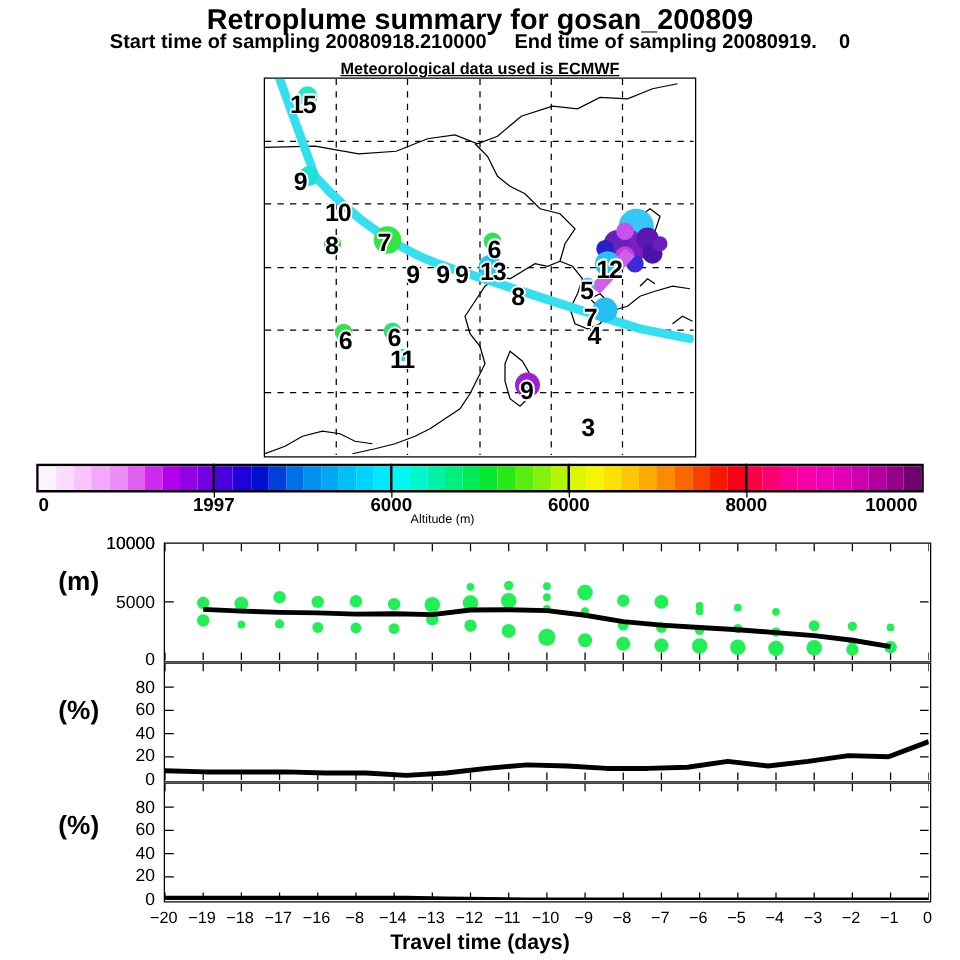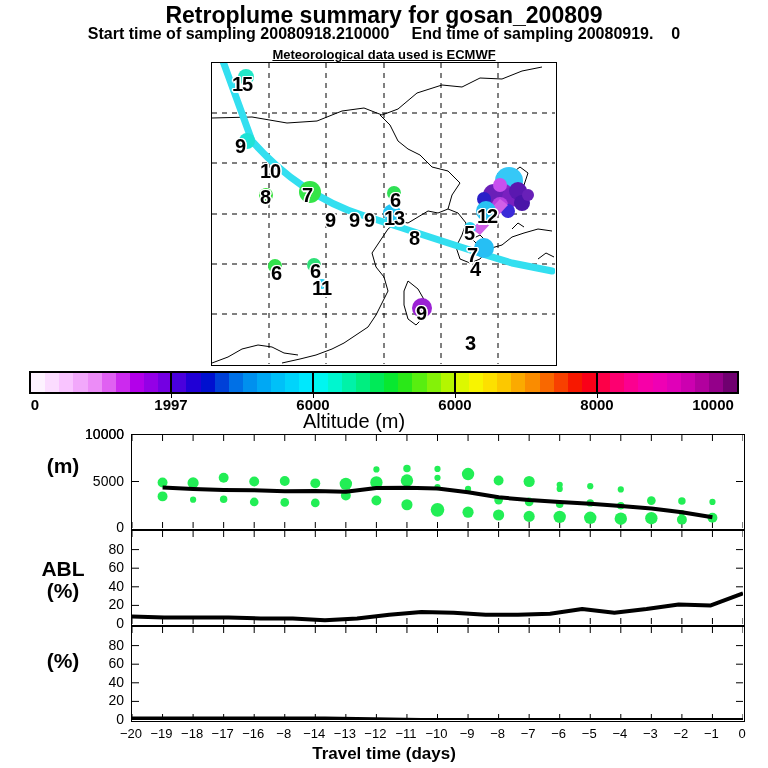--- a/index.html
+++ b/index.html
@@ -21,21 +21,21 @@
                       1px 1px #fff,-1px -1px #fff,1px -1px #fff,-1px 1px #fff;}
   .mdot{position:absolute;border-radius:50%;}
 
   
   #cbar-wrap{left:29px;top:371px;width:710px;height:23px;border:2px solid #000;
              box-sizing:border-box;display:flex;}
   #cbar-wrap .sw{flex:1 1 auto;height:100%;}
   .cbsep{position:absolute;top:371px;width:2px;height:23px;background:#000;}
   .cbtick{position:absolute;top:394px;width:1px;height:4px;background:#000;}
   .cblab{position:absolute;top:396px;font-size:15px;font-weight:bold;transform:translateX(-50%);}
-  #cbtitle{left:0;top:410px;width:708px;text-align:center;font-size:20px;}
+  #cbtitle{left:0;top:410px;width:708px;text-align:center;font-size:10px;}
 
   
   .ax{position:absolute;border:1.5px solid #000;box-sizing:border-box;background:#fff;}
   #alt-panel{left:131px;top:434px;width:614px;height:96px;}
   #abl-panel{left:131px;top:530px;width:614px;height:96px;}
   #str-panel{left:131px;top:626px;width:614px;height:96px;}
   .panel-svg{position:absolute;left:0;top:0;}
   .rowlab{position:absolute;font-weight:bold;font-size:21px;text-align:center;width:110px;left:8px;line-height:1.05;}
   .ylab{position:absolute;font-size:14px;text-align:right;width:62px;
         transform:translateY(-50%);}
@@ -195,21 +195,20 @@
     <div class="cbtick" style="left: 597px;"></div>
     <div class="cblab" style="left: 597px;">8000</div>
     <div class="cblab" style="left: 713px;">10000</div>
   </div>
 <div class="abs" id="cbtitle">Altitude (m)</div>
 
 <div class="abs rowlab" style="top:455px">
   <div>(m)</div>
 </div>
 <div class="abs rowlab" style="top:558px">
-  <div>ABL</div>
   <div>(%)</div>
 </div>
 <div class="abs rowlab" style="top:650px">
   <div>(%)</div>
 </div>
 
 <div class="ax" id="alt-panel">
   <svg class="panel-svg" id="alt-svg" width="611" height="93">
       <line x1="0" y1="0" x2="0" y2="6" stroke="#000" stroke-width="1"></line>
       <line x1="0" y1="87" x2="0" y2="93" stroke="#000" stroke-width="1"></line>

